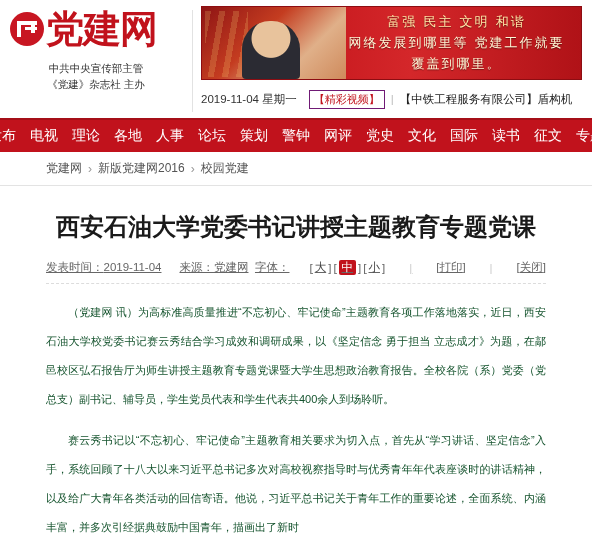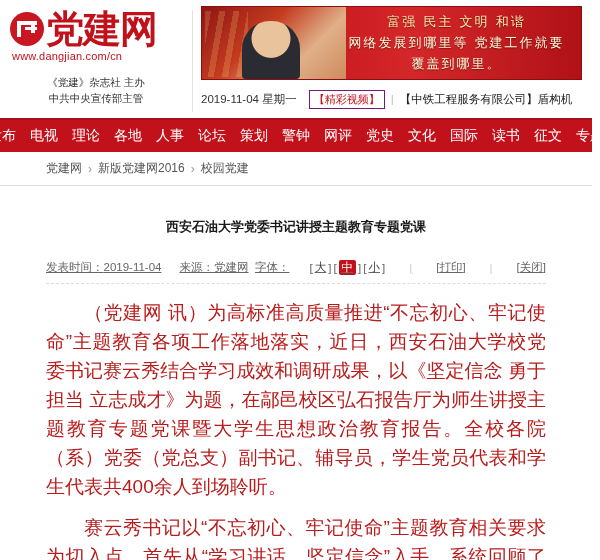--- a/index.html
+++ b/index.html
@@ -150,21 +150,21 @@
     padding: 0 46px;
     font-size: 12px;
     color: #555;
   }
   .crumbwrap a { color: #555; text-decoration: none; }
   .crumbwrap .arrow { margin: 0 6px; color: #999; }
 
   
   .article { padding: 0 46px; }
   .headline {
-    font-size: 13px;
+    font-size: 24px;
     font-weight: bold;
     color: #1a1a1a;
     text-align: center;
     line-height: 30px;
     padding: 26px 0 18px;
     font-family: "Liberation Sans", sans-serif;
   }
   .metarow {
     display: flex;
     align-items: center;
@@ -183,43 +183,42 @@
     color: #fff;
     padding: 0 3px;
     border-radius: 2px;
   }
   .bracket { color: #666; }
   .vline { color: #ccc; margin: 0 4px; }
 
   .body { padding-top: 14px; }
   .body p {
     margin: 0 0 12px;
-    font-size: 19px;
+    font-size: 11px;
     line-height: 29px;
-    color: #b91c1c;
+    color: #14532d;
     text-indent: 2em;
     text-align: justify;
   }
 </style>
 </head>
 <body>
 
 <div class="page">
 
   <div class="topbar">
 
     <div class="brand">
       <div class="brand-row">
         <div class="emblem"></div>
         <div class="brand-title">党建网</div>
       </div>
-      <div class="brand-url">www.dangjian.com/cn</div>
       <div class="brand-sub">
+        <div>中共中央宣传部主管</div>
         <div>《党建》杂志社 主办</div>
-        <div>中共中央宣传部主管</div>
       </div>
     </div>
 
     <div class="vdivide"></div>
 
     <div class="right-col">
 
       <div class="banner">
         <div class="banner-left">
           <div class="banner-flagstripe"></div>

